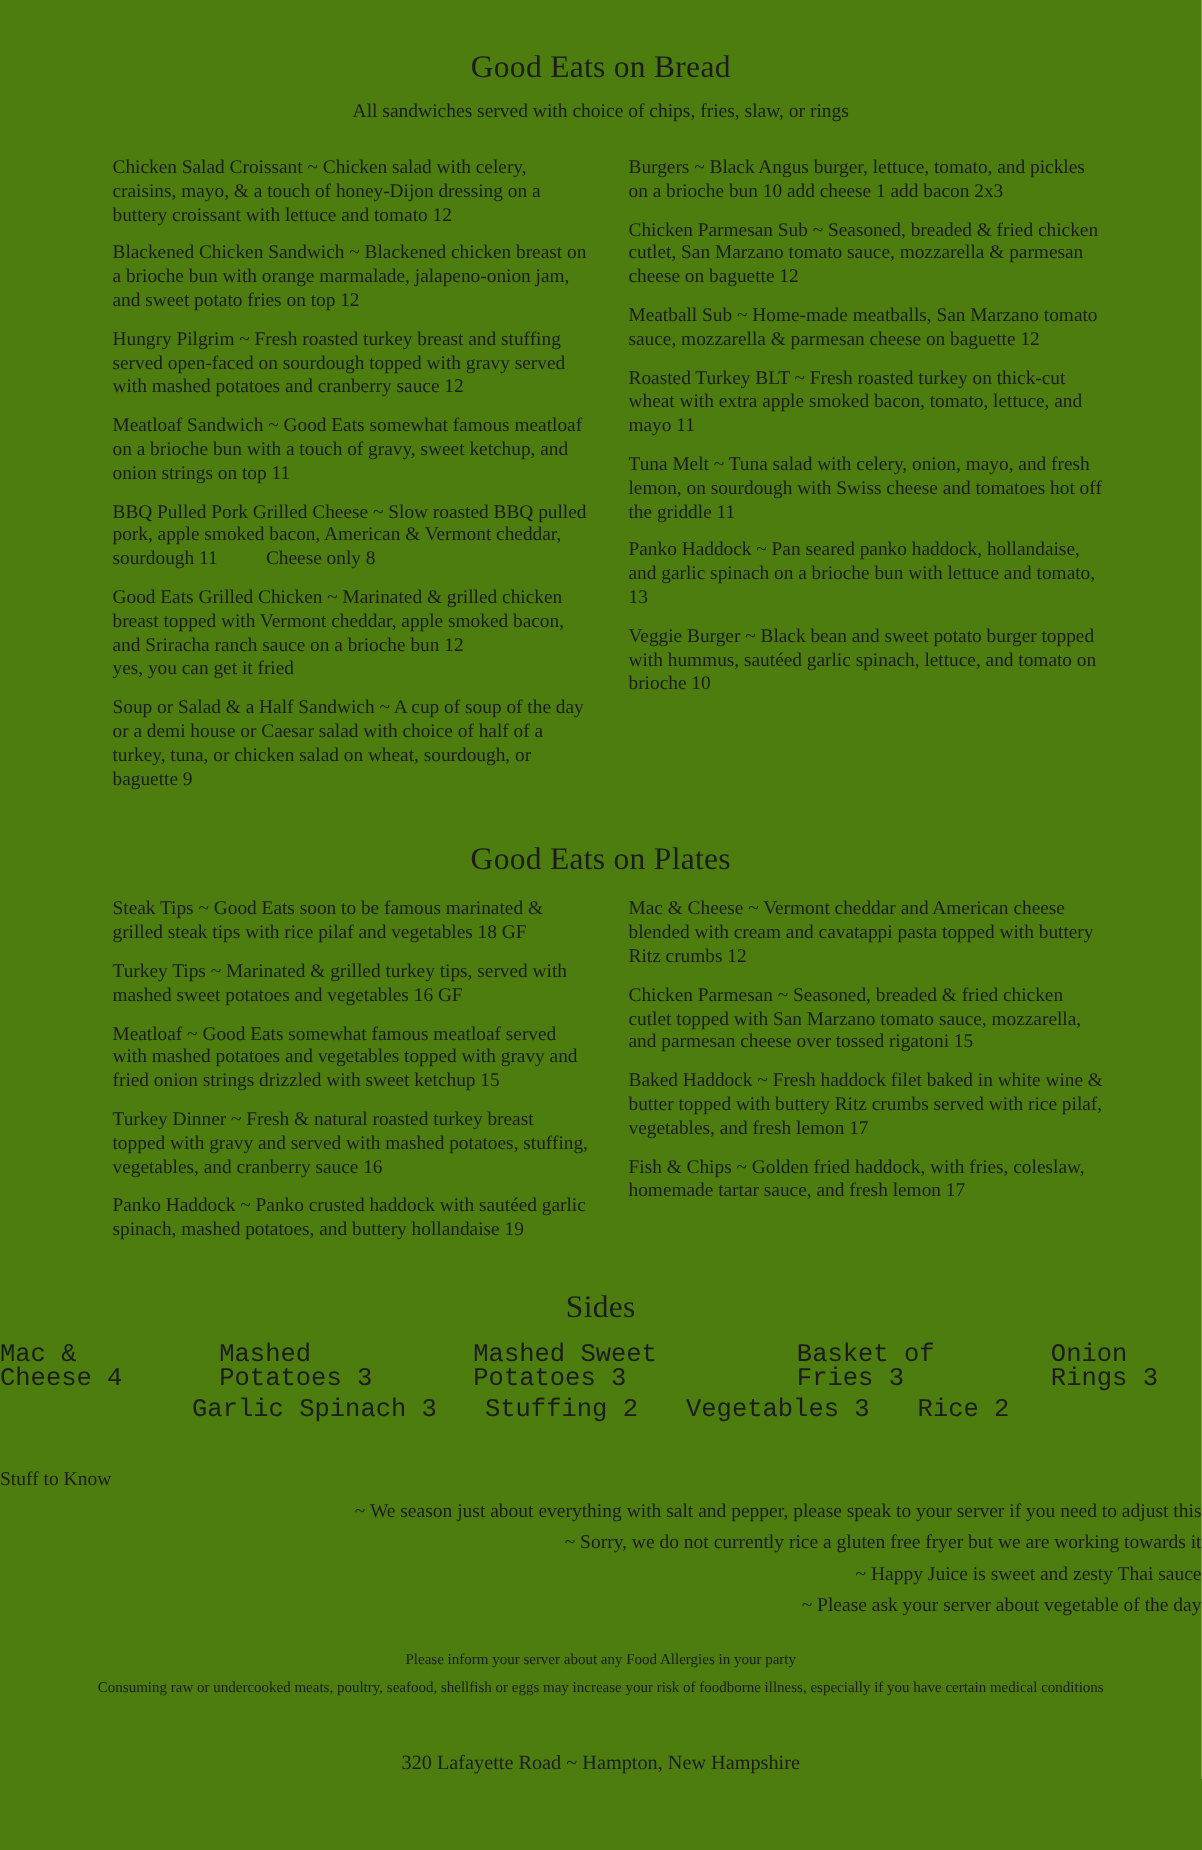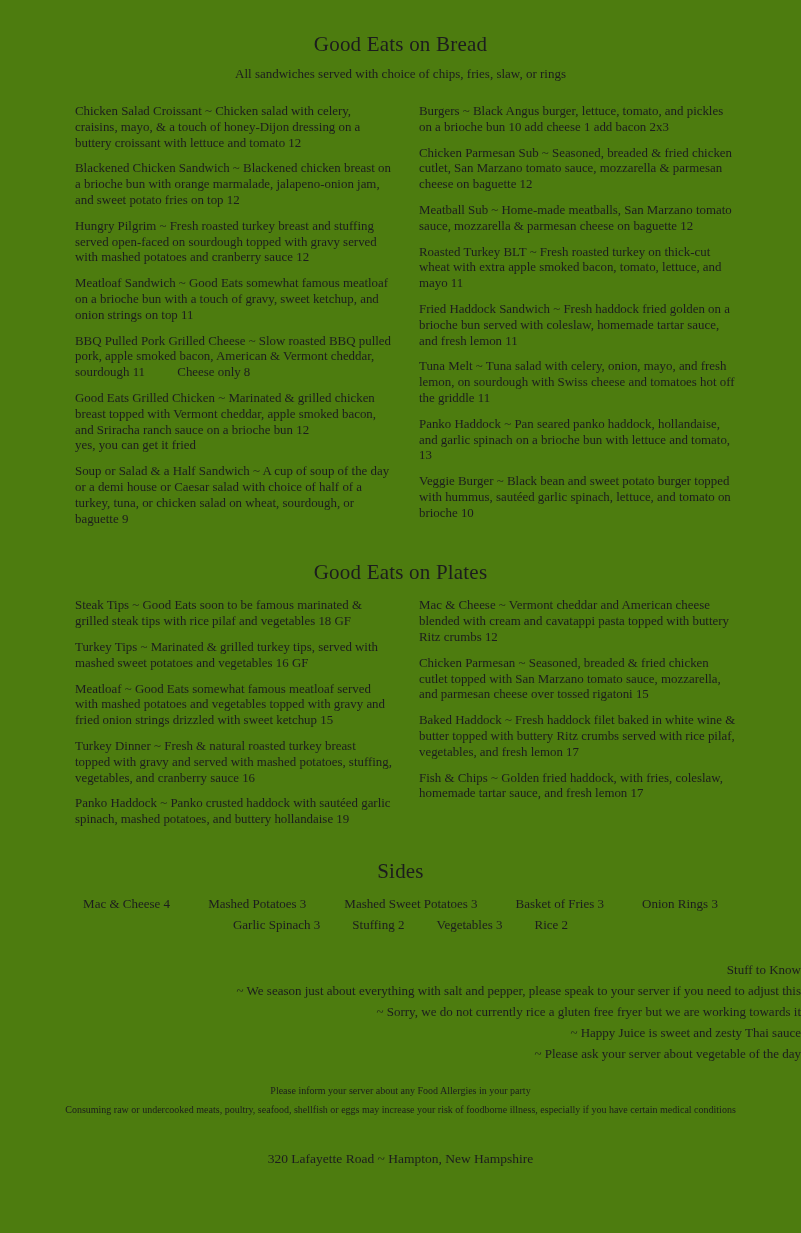--- a/index.html
+++ b/index.html
@@ -42,29 +42,30 @@
     margin: 0 0 10px 0;
     white-space: pre-wrap;
   }
   .plates-title { margin-top: 23px; }
   .plates-cols { margin-top: 14px; }
   .sides-title { margin-top: 21px; }
   .sides-row {
     display: flex;
     justify-content: center;
     gap: 38px;
-    font-size: 13px;
+    font-size: 17px;
     line-height: 16px;
     margin-top: 13px;
+    font-family: Liberation Mono, monospace;
   }
   .sides-row-2 { gap: 32px; margin-top: 5px; }
   .notes-title {
     font-size: 13px;
     line-height: 16px;
-    text-align: right;
+    text-align: left;
     margin: 29px 0 0 0;
   }
   .note-line {
     font-size: 13px;
     line-height: 16px;
     text-align: right;
     margin: 5px 0 0 0;
   }
   .fine-print {
     font-size: 10px;
@@ -97,21 +98,20 @@
       <p class="item">BBQ Pulled Pork Grilled Cheese ~ Slow roasted BBQ pulled pork, apple smoked bacon, American &amp; Vermont cheddar, sourdough 11          Cheese only 8</p>
       <p class="item">Good Eats Grilled Chicken ~ Marinated &amp; grilled chicken breast topped with Vermont cheddar, apple smoked bacon, and Sriracha ranch sauce on a brioche bun 12
 yes, you can get it fried</p>
       <p class="item">Soup or Salad &amp; a Half Sandwich ~ A cup of soup of the day or a demi house or Caesar salad with choice of half of a turkey, tuna, or chicken salad on wheat, sourdough, or baguette 9</p>
     </div>
     <div class="col">
       <p class="item">Burgers ~ Black Angus burger, lettuce, tomato, and pickles on a brioche bun 10 add cheese 1 add bacon 2x3</p>
       <p class="item">Chicken Parmesan Sub ~ Seasoned, breaded &amp; fried chicken cutlet, San Marzano tomato sauce, mozzarella &amp; parmesan cheese on baguette 12</p>
       <p class="item">Meatball Sub ~ Home-made meatballs, San Marzano tomato sauce, mozzarella &amp; parmesan cheese on baguette 12</p>
       <p class="item">Roasted Turkey BLT ~ Fresh roasted turkey on thick-cut wheat with extra apple smoked bacon, tomato, lettuce, and mayo 11</p>
-      <p class="item">Fried Haddock Sandwich ~ Fresh haddock fried golden on a brioche bun served with coleslaw, homemade tartar sauce, and fresh lemon 11</p>
       <p class="item">Tuna Melt ~ Tuna salad with celery, onion, mayo, and fresh lemon, on sourdough with Swiss cheese and tomatoes hot off the griddle 11</p>
       <p class="item">Panko Haddock ~ Pan seared panko haddock, hollandaise, and garlic spinach on a brioche bun with lettuce and tomato, 13</p>
       <p class="item">Veggie Burger ~ Black bean and sweet potato burger topped with hummus, sautéed garlic spinach, lettuce, and tomato on brioche 10</p>
     </div>
   </div>
 
   <h1 class="section-title plates-title">Good Eats on Plates</h1>
 
   <div class="cols plates-cols">
     <div class="col">

